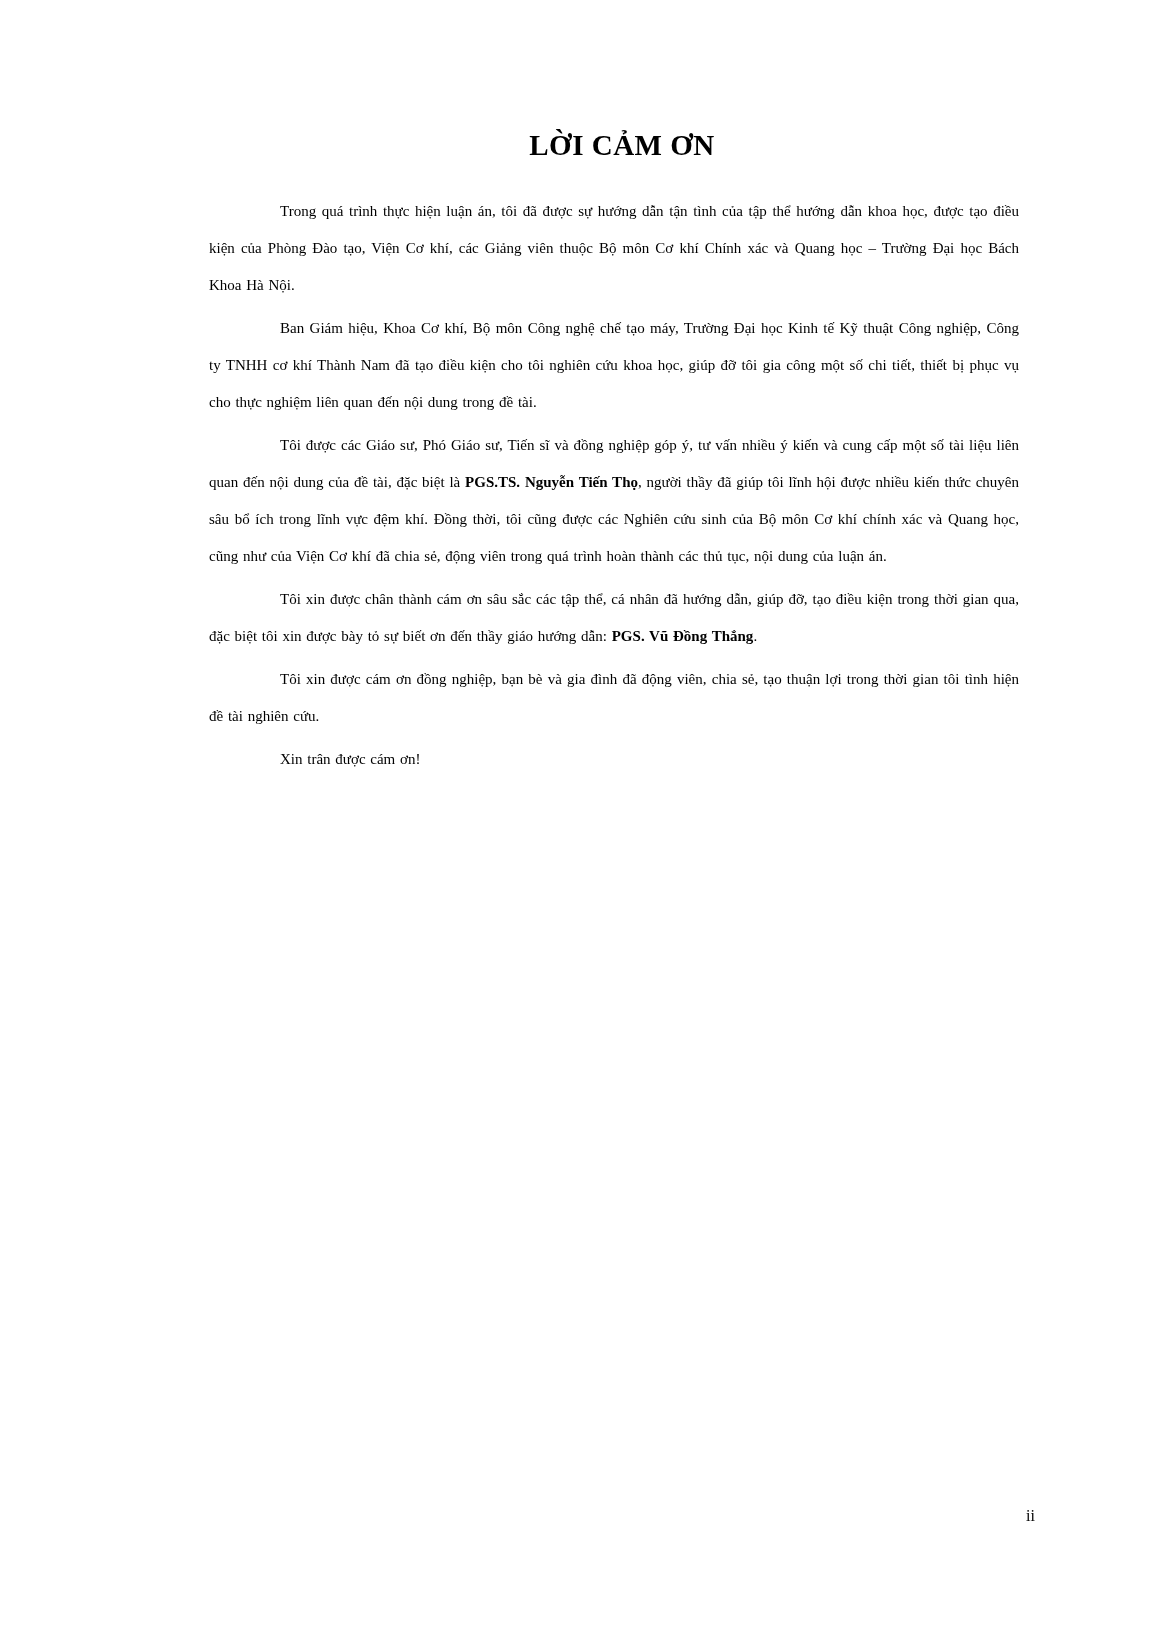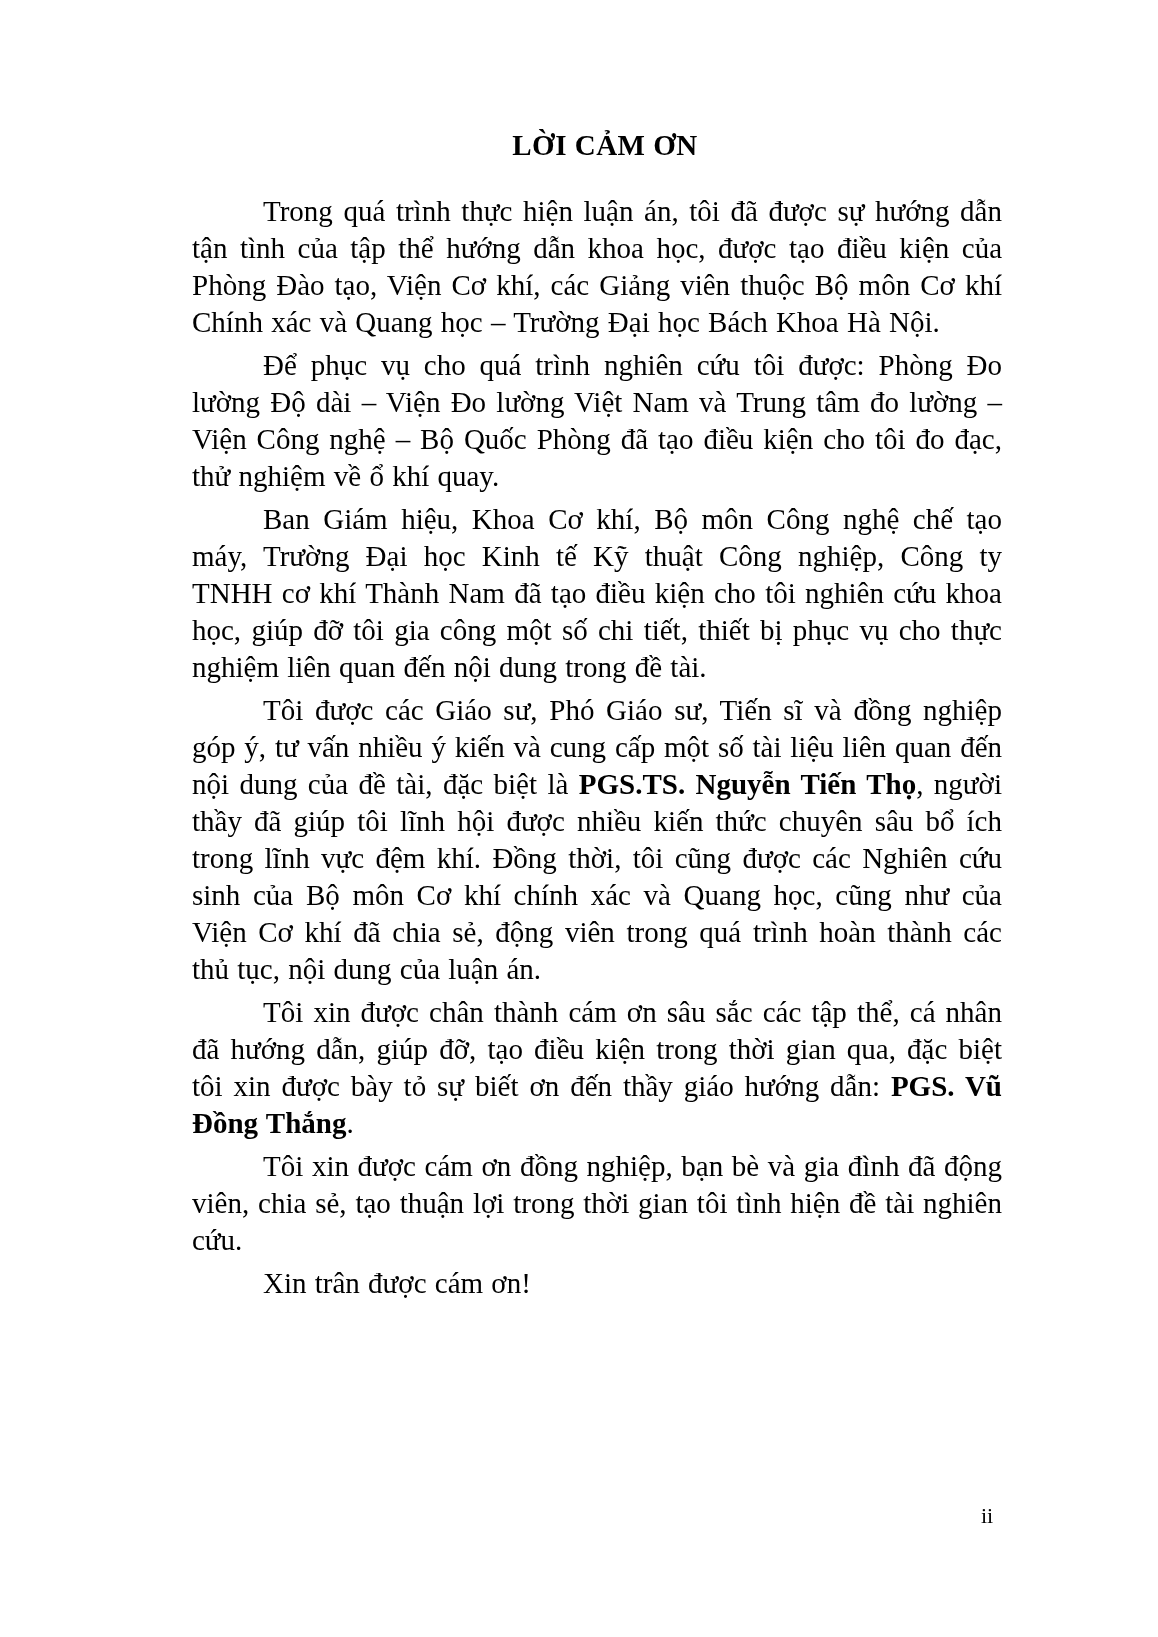--- a/index.html
+++ b/index.html
@@ -10,62 +10,61 @@
     width: 1158px;
     height: 1637px;
     background: #ffffff;
     position: relative;
     font-family: "Liberation Serif", "DejaVu Serif", serif;
     color: #000000;
     overflow: hidden;
   }
   .text-block {
     position: absolute;
-    left: 192px;
+    left: 209px;
     top: 128px;
     width: 826px;
   }
   .doc-title {
     font-size: 29px;
     font-weight: bold;
     text-align: center;
     line-height: 35px;
     margin: 0 0 30px 0;
     letter-spacing: 0.5px;
   }
   .para {
-    font-size: 29px;
+    font-size: 15px;
     line-height: 37px;
     text-align: justify;
     text-indent: 71px;
     margin: 0 16px 6px 0;
     word-spacing: 1px;
   }
   .para span {
     white-space: pre-wrap;
   }
   .closing {
     text-align: left;
   }
   .page-number {
     position: absolute;
-    left: 981px;
+    left: 1026px;
     top: 1502px;
-    font-size: 22px;
+    font-size: 16px;
     line-height: 28px;
   }
 </style>
 </head>
 <body>
 
 <div class="text-block">
   <h1 class="doc-title">LỜI CẢM ƠN</h1>
 
   <p class="para"><span>Trong quá trình thực hiện luận án, tôi đã được sự hướng dẫn tận tình của tập thể hướng dẫn khoa học, được tạo điều kiện của Phòng Đào tạo, Viện Cơ khí, các Giảng viên thuộc Bộ môn Cơ khí Chính xác và Quang học – Trường Đại học Bách Khoa Hà Nội.</span></p>
-  <p class="para"><span>Để phục vụ cho quá trình nghiên cứu tôi được: Phòng Đo lường Độ dài – Viện Đo lường Việt Nam và Trung tâm đo lường – Viện Công nghệ – Bộ Quốc Phòng đã tạo điều kiện cho tôi đo đạc, thử nghiệm về ổ khí quay.</span></p>
   <p class="para"><span>Ban Giám hiệu, Khoa Cơ khí, Bộ môn Công nghệ chế tạo máy, Trường Đại học Kinh tế Kỹ thuật Công nghiệp, Công ty TNHH cơ khí Thành Nam đã tạo điều kiện cho tôi nghiên cứu khoa học, giúp đỡ tôi gia công một số chi tiết, thiết bị phục vụ cho thực nghiệm liên quan đến nội dung trong đề tài.</span></p>
   <p class="para"><span>Tôi được các Giáo sư, Phó Giáo sư, Tiến sĩ và đồng nghiệp góp ý, tư vấn nhiều ý kiến và cung cấp một số tài liệu liên quan đến nội dung của đề tài, đặc biệt là </span><span style="font-weight: bold;">PGS.TS. Nguyễn Tiến Thọ</span><span>, người thầy đã giúp tôi lĩnh hội được nhiều kiến thức chuyên sâu bổ ích trong lĩnh vực đệm khí. Đồng thời, tôi cũng được các Nghiên cứu sinh của Bộ môn Cơ khí chính xác và Quang học, cũng như của Viện Cơ khí đã chia sẻ, động viên trong quá trình hoàn thành các thủ tục, nội dung của luận án.</span></p>
   <p class="para"><span>Tôi xin được chân thành cám ơn sâu sắc các tập thể, cá nhân đã hướng dẫn, giúp đỡ, tạo điều kiện trong thời gian qua, đặc biệt tôi xin được bày tỏ sự biết ơn đến thầy giáo hướng dẫn: </span><span style="font-weight: bold;">PGS. Vũ Đồng Thắng</span><span>.</span></p>
   <p class="para"><span>Tôi xin được cám ơn đồng nghiệp, bạn bè và gia đình đã động viên, chia sẻ, tạo thuận lợi trong thời gian tôi tình hiện đề tài nghiên cứu.</span></p>
   <p class="para closing"><span>Xin trân được cám ơn!</span></p>
 </div>
 
 <div class="page-number">ii</div>
 
 </body></html>

